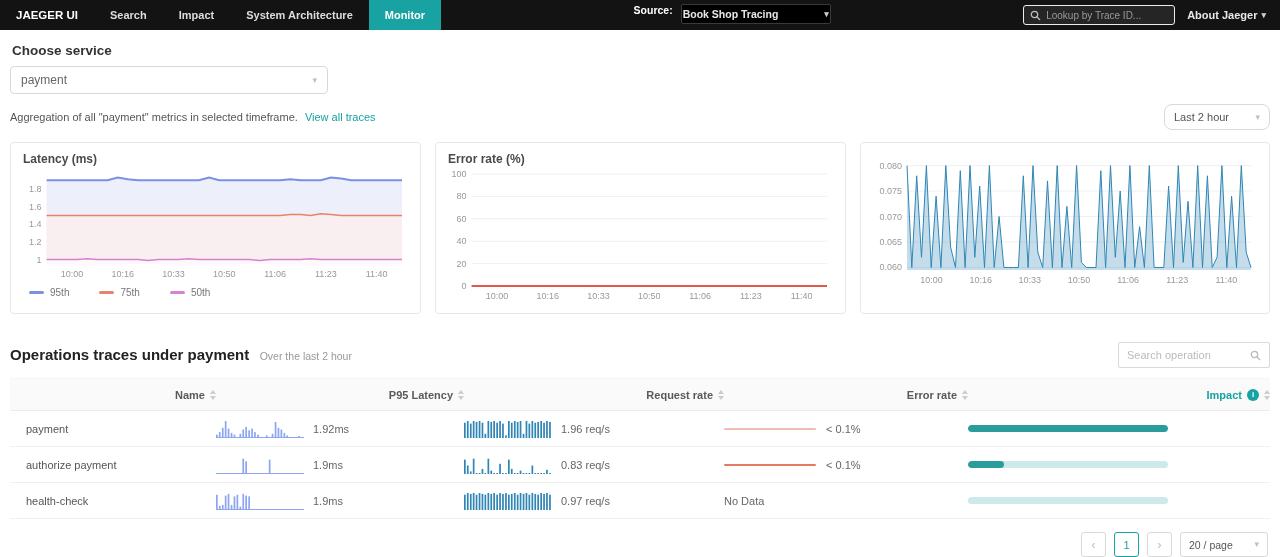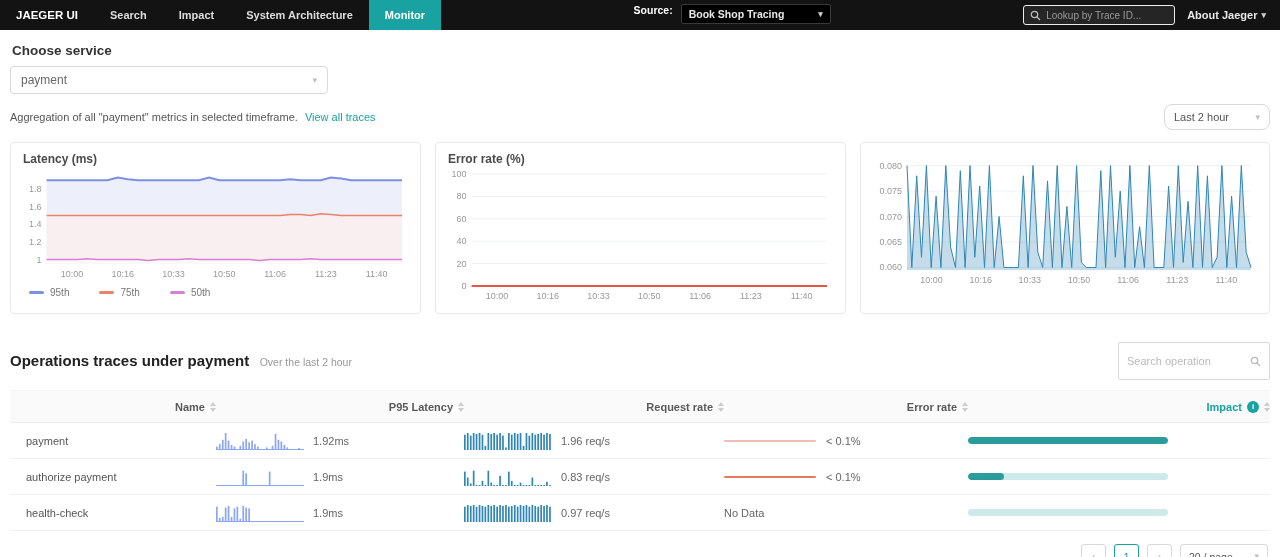--- a/index.html
+++ b/index.html
@@ -9,21 +9,21 @@
     --accent:#18a2a2;
   }
   
   .topnav { height:30px; background:#131313; display:flex; align-items:stretch; color:#e8e8e8; font-size:11px; }
   .brand { display:flex; align-items:center; padding:0 16px; font-weight:bold; color:#fff; font-size:11.5px; cursor:pointer; }
   .nav-item { display:flex; align-items:center; padding:2px 16px; color:#ddd; font-weight:600; cursor:pointer; }
   .nav-item.active { background:var(--accent); color:#fff; }
   .source-wrap { display:flex; align-items:flex-start; margin:4px auto; gap:8px; }
   .source-label { font-weight:700; font-size:10.5px; color:#fff; }
   .source-select { width:150px; height:20px; background:#000; border:1px solid #3a3a3a; border-radius:2px;
-    display:flex; align-items:center; justify-content:space-between; padding:0 7px; font-weight:700; font-size:10.5px; cursor:pointer; }
+    display:flex; align-items:center; justify-content:space-between; padding:0 1px; font-weight:700; font-size:10.5px; cursor:pointer; }
   .nav-right { display:flex; align-items:center; gap:12px; padding-right:14px; }
   .trace-search { width:152px; height:20px; border:1px solid #ededed; border-radius:3px; background:rgba(255,255,255,0.08);
     display:flex; align-items:center; padding:0 6px; gap:5px; }
   .trace-search input { flex:1; min-width:0; background:transparent; border:none; outline:none; color:#eee; font-size:10px; font-family:inherit; }
   .trace-search input::placeholder { color:#9a9a9a; }
   .about { display:flex; align-items:center; gap:4px; font-weight:700; font-size:11px; cursor:pointer; }
   .chev { color:#cfcfcf; font-size:9px; line-height:1; }
   .chev.gray { color:#bfbfbf; }
   
   .content { padding:0 10px; }
@@ -40,21 +40,21 @@
   .card { flex:1; height:172px; border:1px solid #e8e8e8; border-radius:4px; padding:9px 10px 4px; background:#fff; }
   .card-title { font-size:12px; font-weight:700; color:#4a4a4a; margin:0 0 2px 2px; }
   .chart { width:100%; }
   .legend { display:flex; gap:30px; padding:3px 0 0 8px; font-size:10px; color:#777; }
   .legend-item { display:flex; align-items:center; gap:6px; cursor:pointer; }
   .legend-dash { width:15px; height:3px; border-radius:2px; display:inline-block; }
   
   .ops-header { margin-top:28px; display:flex; justify-content:space-between; align-items:center; }
   .ops-title { font-size:15px; font-weight:700; color:#222; }
   .ops-sub { font-size:10.5px; color:#999; margin-left:6px; }
-  .op-search { width:152px; height:38px; border:1px solid #d9d9d9; border-radius:2px; display:flex; align-items:center; padding:0 8px; gap:6px; background:#fff; }
+  .op-search { width:152px; height:26px; border:1px solid #d9d9d9; border-radius:2px; display:flex; align-items:center; padding:0 8px; gap:6px; background:#fff; }
   .op-search input { flex:1; min-width:0; border:none; outline:none; font-size:11px; color:#555; font-family:inherit; }
   .op-search input::placeholder { color:#bbb; }
   
   .table { margin-top:10px; }
   .trow { display:grid; grid-template-columns:190px 248px 260px 244px 1fr; align-items:center; height:36px;
     padding-left:16px; border-bottom:1px solid #f0f0f0; font-size:11px; color:#555; }
   .thead { background:#fafafa; height:33px; font-weight:600; color:#5a5a5a; border-top:1px solid #f5f5f5; border-bottom:1px solid #ececec; }
   .th { display:flex; align-items:center;justify-content:flex-end; }
   .th.impact-h { color:var(--accent); }
   .sort { display:inline-flex; flex-direction:column; gap:2px; margin-left:5px; cursor:pointer; }

